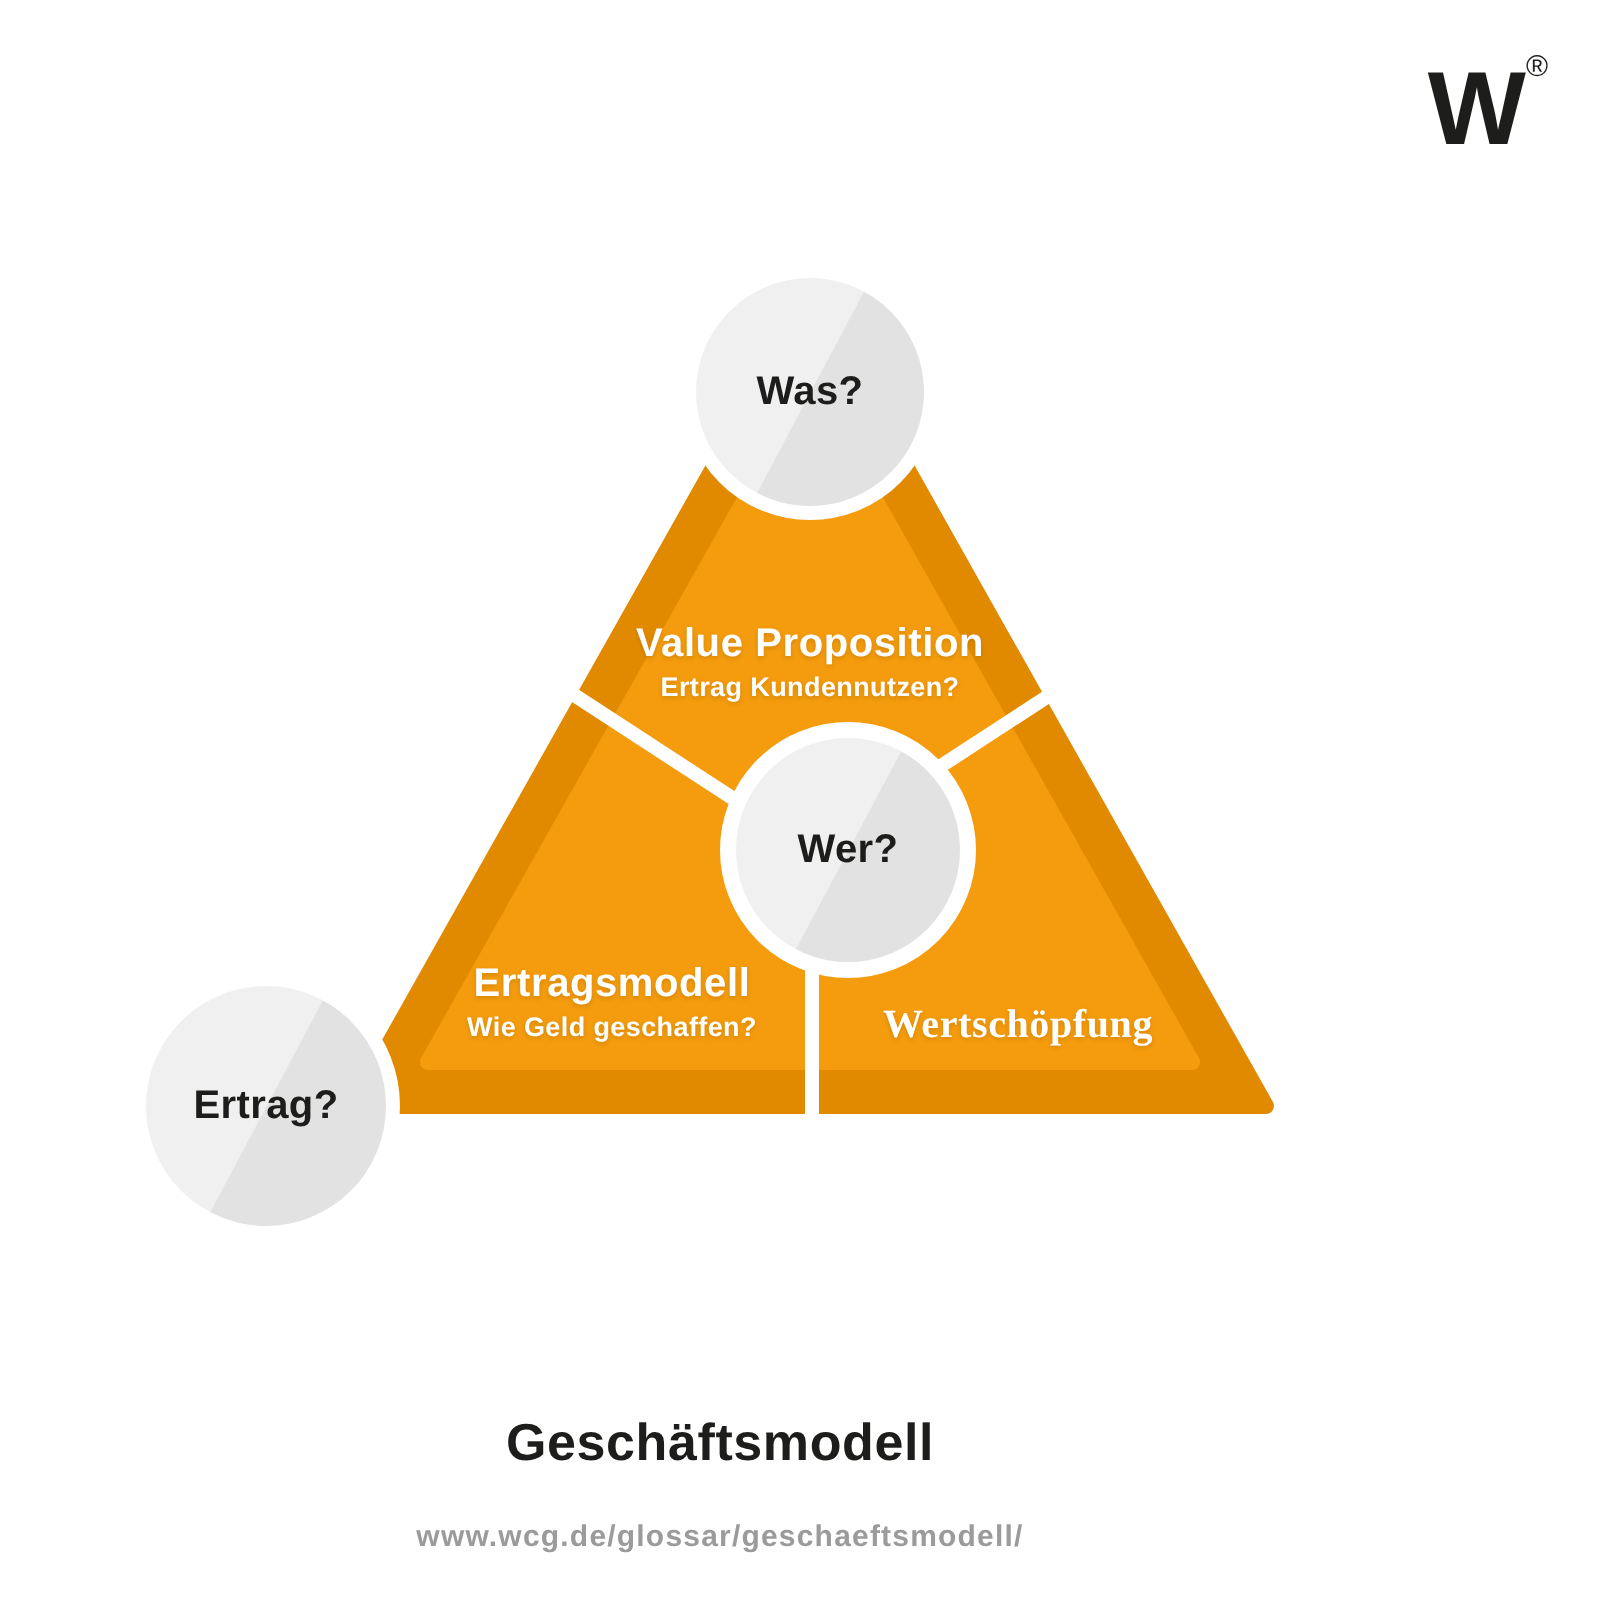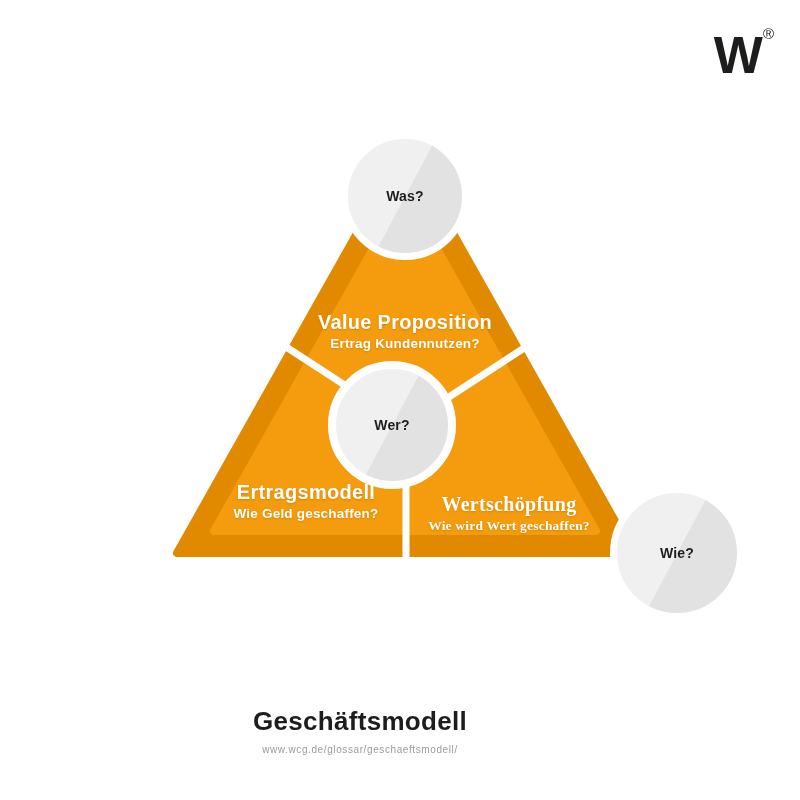--- a/index.html
+++ b/index.html
@@ -50,26 +50,26 @@
   .node {
     position: absolute;
     border-radius: 50%;
     border: 7px solid #ffffff;
     background: linear-gradient(118deg, var(--circle_light, #F0F0F0) 50%, var(--circle_dark, #E2E2E2) 50.4%);
     display: flex;
     align-items: center;
     justify-content: center;
     color: var(--ink, #1D1D1B);
     font-weight: 700;
-    font-size: 14px;
+    font-size: 20px;
     letter-spacing: 0.2px;
     text-align: right;
   }
   .node-was    { left: 341px; top: 132px; width: 114px; height: 114px; }
-  .node-wer    { left: 328px; top: 361px; width: 112px; height: 112px; border-width: 8px; }
+  .node-wer    { left: 360px; top: 361px; width: 112px; height: 112px; border-width: 8px; }
   .node-ertrag { left:  66px; top: 486px; width: 120px; height: 120px; }
   .node-wie    { left: 610px; top: 486px; width: 120px; height: 120px; }
 
   
   .section {
     position: absolute;
     transform: translate(-50%, -50%);
     display: flex;
     flex-direction: column;
     align-items: center;
@@ -93,23 +93,23 @@
     width: 720px;
     text-align: center;
   }
   .footer .title {
     font-size: 26px;
     font-weight: 700;
     color: var(--ink, #1D1D1B);
     letter-spacing: 0.3px;
   }
   .footer .url {
-    margin-top: 7px;
-    font-size: 10px;
-    font-weight: 400;
+    margin-top: 23px;
+    font-size: 15px;
+    font-weight: 700;
     color: var(--muted, #9B9B9B);
     letter-spacing: 0.6px;
   }
 </style>
 </head>
 <body>
 
 <div class="page">
 
   <div class="logo">
@@ -130,31 +130,30 @@
   <div class="section section-vp">
     <span class="title">Value Proposition</span>
     <span class="subtitle">Ertrag Kundennutzen?</span>
   </div>
   <div class="section section-em">
     <span class="title">Ertragsmodell</span>
     <span class="subtitle">Wie Geld geschaffen?</span>
   </div>
   <div class="section section-ws">
     <span class="title">Wertschöpfung</span>
-    <span class="subtitle">Wie wird Wert geschaffen?</span>
   </div>
 
   <div class="node node-was">
     <span>Was?</span>
   </div>
   <div class="node node-wer">
     <span>Wer?</span>
   </div>
-  <div class="node node-wie">
-    <span>Wie?</span>
+  <div class="node node-ertrag">
+    <span>Ertrag?</span>
   </div>
 
   <div class="footer">
     <div class="title">Geschäftsmodell</div>
     <div class="url">www.wcg.de/glossar/geschaeftsmodell/</div>
   </div>
 
 </div>
 
 </body></html>

